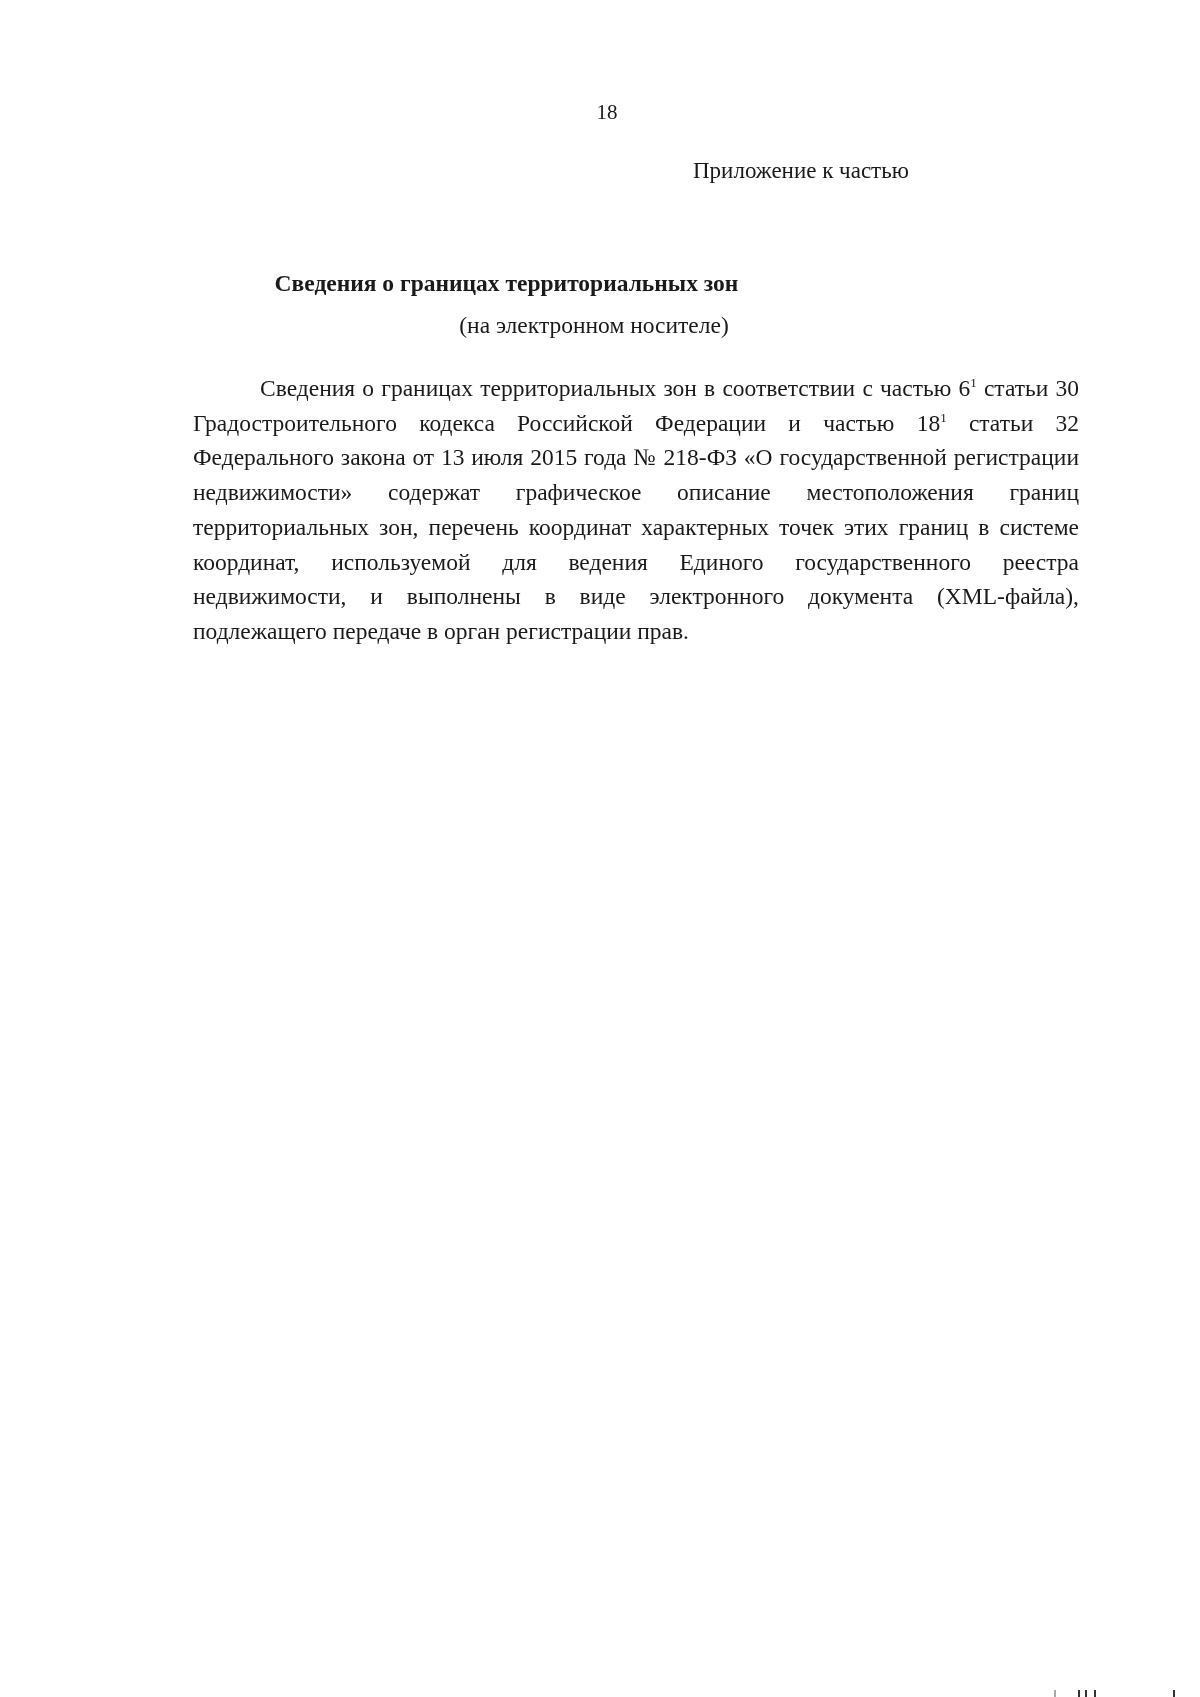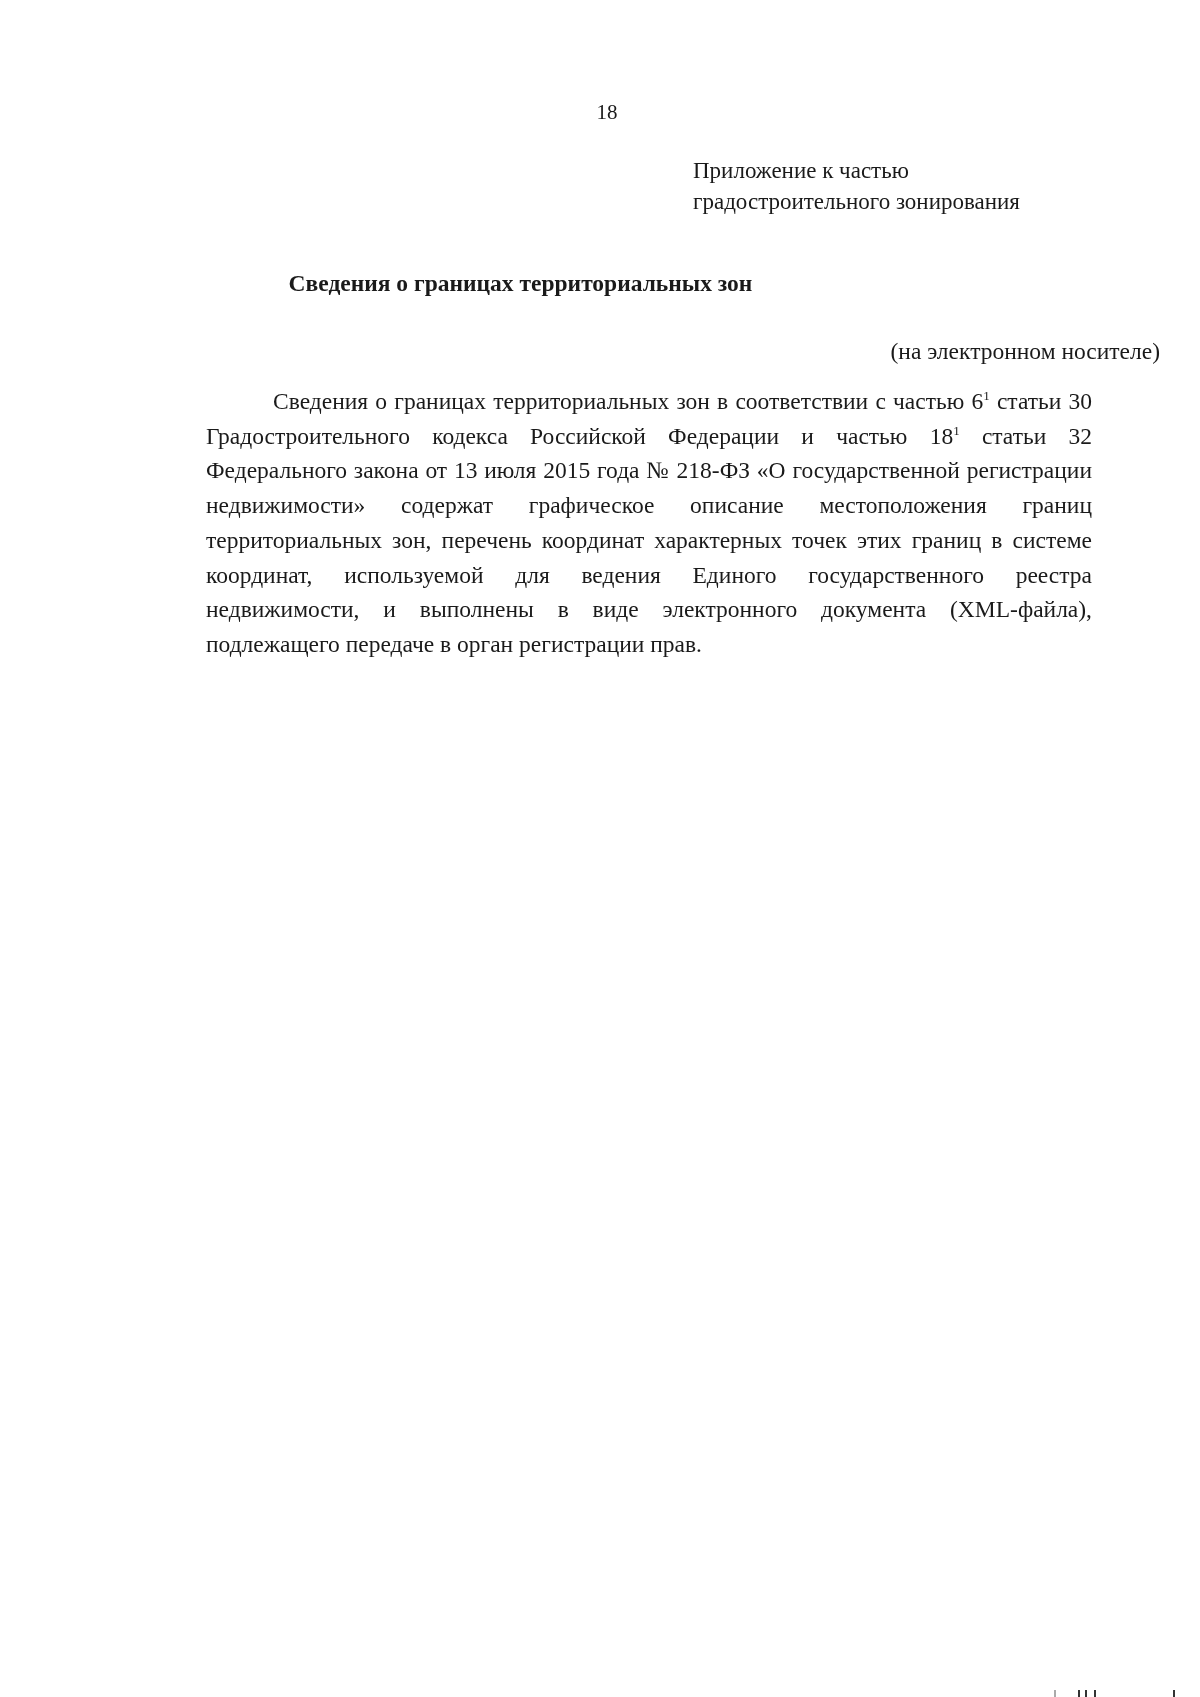--- a/index.html
+++ b/index.html
@@ -35,42 +35,41 @@
     .title {
       position: absolute;
       top: 270px;
       left: 0;
       width: 969px;
       padding-left: 44px;
       box-sizing: border-box;
       text-align: center;
       font-size: 23.5px;
       font-weight: bold;
-      margin-left: 14px;
     }
     .subtitle {
       position: absolute;
-      top: 338px;
+      top: 312px;
       left: 0;
       width: 1160px;
       padding-left: 28px;
       box-sizing: border-box;
-      text-align: right;
+      text-align: center;
       font-size: 23.5px;
     }
     .body-text {
       position: absolute;
       top: 371px;
       left: 193px;
       width: 886px;
       font-size: 23.5px;
       line-height: 34.7px;
       text-align: justify;
       text-indent: 67px;
-      margin: 13px;
+      margin: 0;
     }
     sup {
       font-size: 13px;
       line-height: 0;
       vertical-align: 9px;
     }
     .scan-marks {
       position: absolute;
       top: 1690px;
       left: 1040px;
@@ -85,21 +84,20 @@
       background: #333;
     }
   </style>
 </head>
 <body>
 
 <div class="page-number">18</div>
 
 <div class="appendix">
   <div>Приложение к частью</div>
-  <div>градостроительного зонирования</div>
 </div>
 
 <div class="title">Сведения о границах территориальных зон</div>
 
 <div class="subtitle">(на электронном носителе)</div>
 
 <p class="body-text"><span>Сведения о границах территориальных зон в соответствии с частью 6</span><sup>1</sup><span> статьи 30 Градостроительного кодекса Российской Федерации и частью 18</span><sup>1</sup><span> статьи 32 Федерального закона от 13 июля 2015 года № 218-ФЗ «О государственной регистрации недвижимости» содержат графическое описание местоположения границ территориальных зон, перечень координат характерных точек этих границ в системе координат, используемой для ведения Единого государственного реестра недвижимости, и выполнены в виде электронного документа (XML-файла), подлежащего передаче в орган регистрации прав.</span></p>
 
 <div class="scan-marks">
   <span style="left:14px; background:#aaa;"></span>

